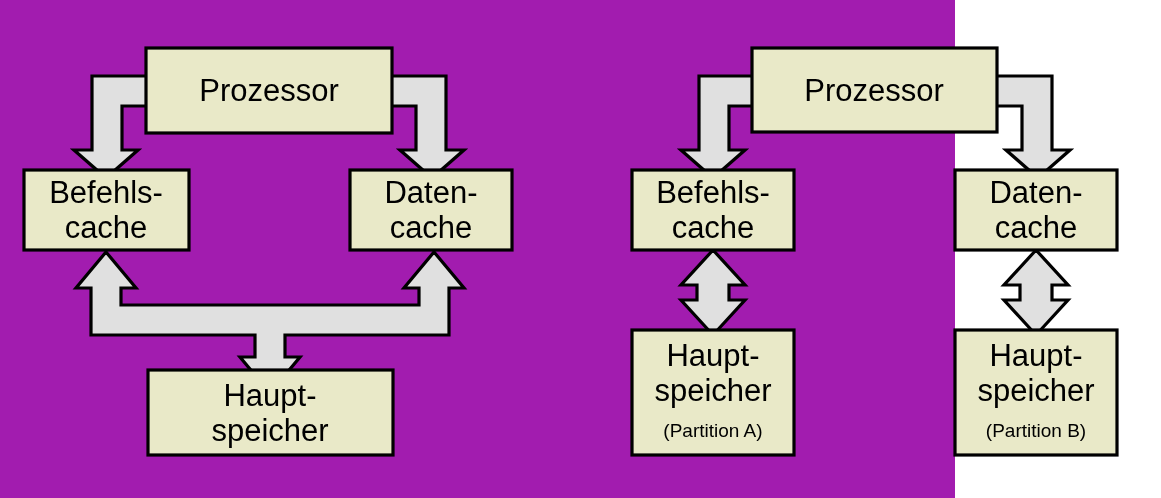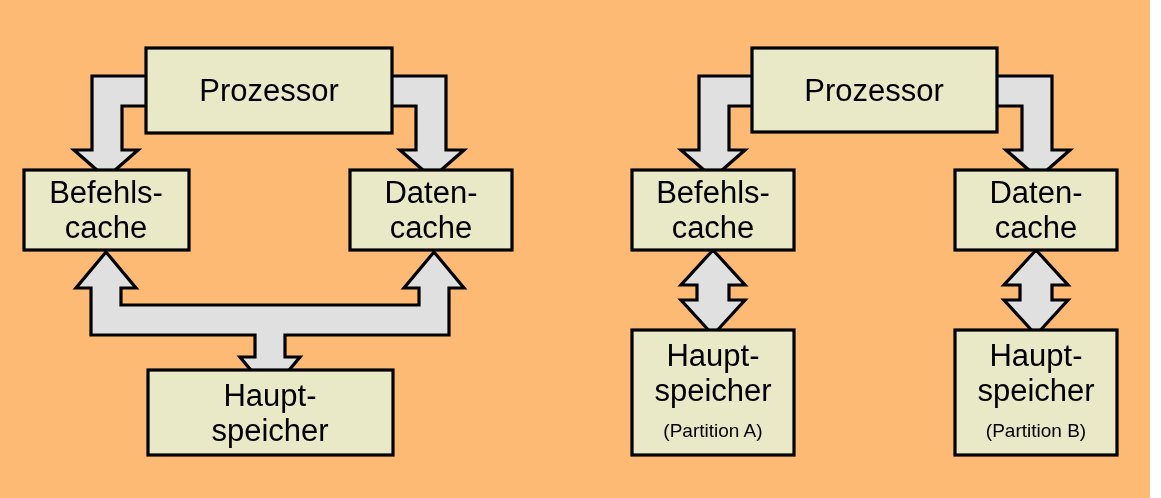--- a/index.html
+++ b/index.html
@@ -8,23 +8,23 @@
     background: #ffffff;
   }
   body {
     width: 1161px;
     height: 498px;
     font-family: "Liberation Sans", sans-serif;
     overflow: hidden;
   }
   #diagram-root {
     position: relative;
-    width: 1150px;
+    width: 955px;
     height: 498px;
-    background: #fdba74;
+    background: #a21caf;
   }
   svg.diagram-canvas {
     position: absolute;
     top: 0;
     left: 0;
     width: 1161px;
     height: 498px;
   }
   .node-box {
     stroke: #000000;

